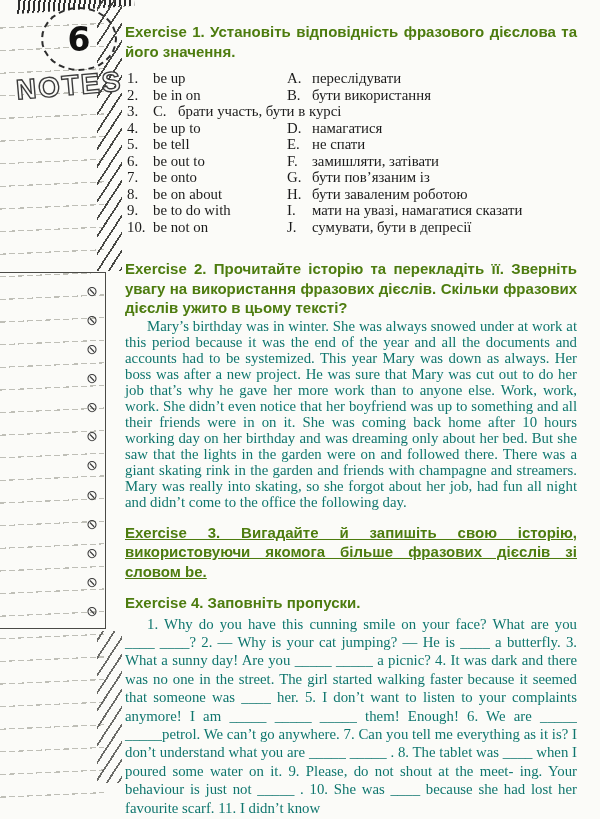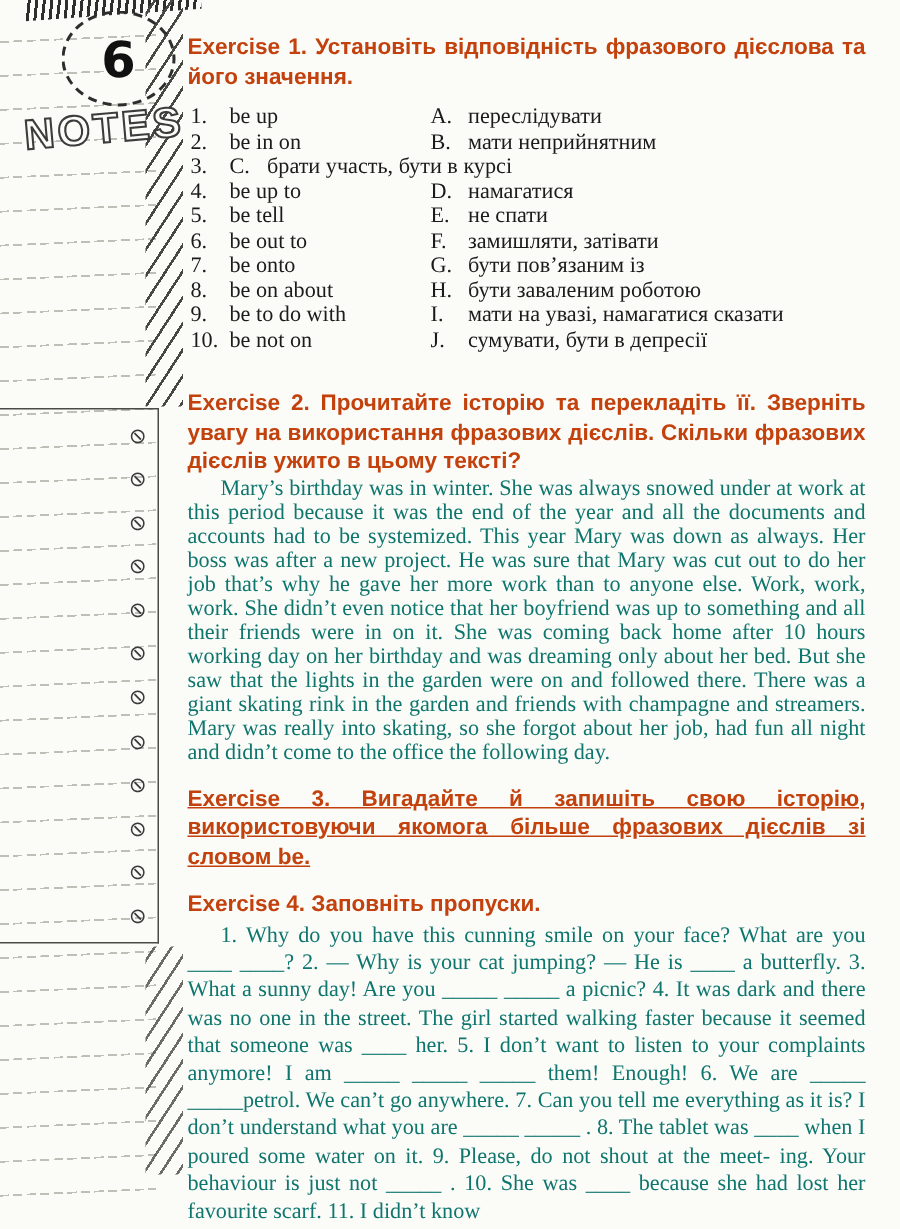--- a/index.html
+++ b/index.html
@@ -48,21 +48,21 @@
     padding:12px 7px 10px 0;
   }
   .hole{
     font-family:"DejaVu Sans", sans-serif;font-size:14px;line-height:13px;color:#3a3a3a;
     transform:scaleX(-1);
   }
   
   #content{position:absolute;left:125px;top:22px;width:452px;}
   .ex-title{
     font-family:"Liberation Sans", sans-serif;font-weight:700;font-size:15px;
-    line-height:19.5px;text-align:justify;color:#c2410c;margin:0;
+    line-height:19.5px;text-align:justify;color:#4d7c0f;margin:0;
   }
   .mt-ex2{margin-top:24px;}
   .mt-ex3{margin-top:13px;text-decoration:underline;}
   .mt-ex4{margin-top:12px;margin-bottom:2px;}
   .match{margin:9px 0 12px 2px;font-size:14.8px;line-height:16.5px;color:#1b1b1b;}
   .match-row{display:flex;}
   .m-num{width:26px;flex:none;}
   .m-verb{width:134px;flex:none;}
   .m-letter{width:25px;flex:none;}
   .m-mean{flex:1;}
@@ -108,21 +108,21 @@
     <div class="match-row">
       <span class="m-num">1.</span>
         <span class="m-verb">be up</span>
         <span class="m-letter">A.</span>
         <span class="m-mean">переслідувати</span>
     </div>
     <div class="match-row">
       <span class="m-num">2.</span>
         <span class="m-verb">be in on</span>
         <span class="m-letter">B.</span>
-        <span class="m-mean">мати неприйнятним</span>
+        <span class="m-mean">бути використання</span>
     </div>
     <div class="match-row">
       <span class="m-num">3.</span>
         <span class="m-letter">C.</span>
         <span class="m-mean">брати участь, бути в курсі</span>
     </div>
     <div class="match-row">
       <span class="m-num">4.</span>
         <span class="m-verb">be up to</span>
         <span class="m-letter">D.</span>

